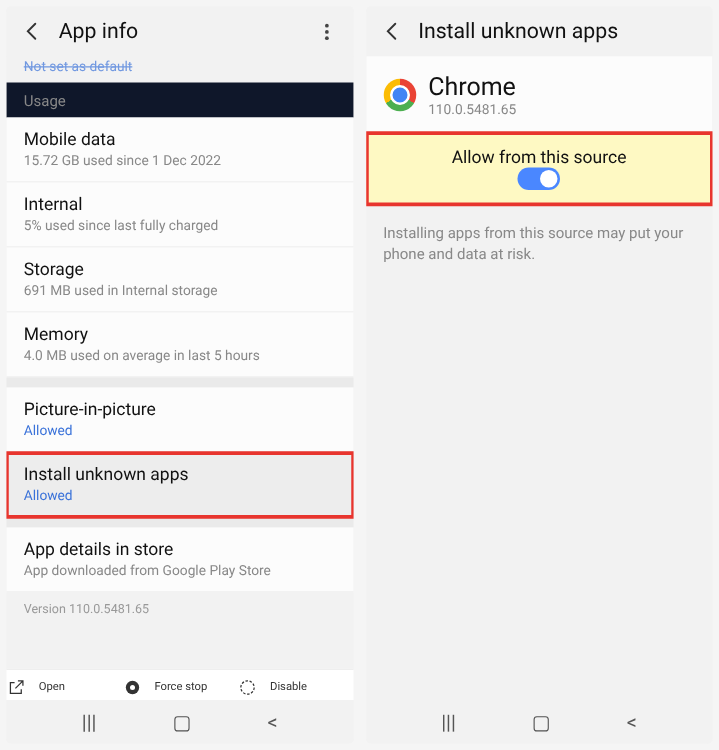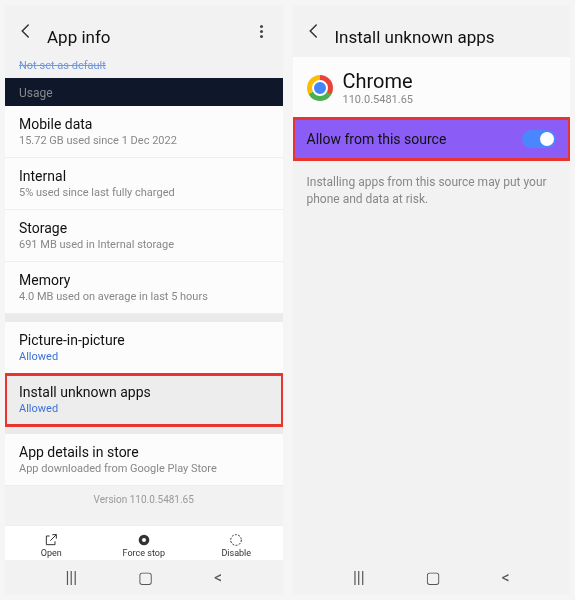--- a/index.html
+++ b/index.html
@@ -32,21 +32,20 @@
       height: 18px;
       margin-right: 12px;
       display: flex;
       align-items: center;
       justify-content: center;
     }
     .header .title {
       font-size: 17px;
       color: #111;
       flex: 1;
-      margin-top: 12px;
     }
     .header .menu-icon {
       width: 18px;
       display: flex;
       flex-direction: column;
       align-items: center;
       gap: 2px;
     }
     .menu-icon span {
       width: 3px; height: 3px; background: #444; border-radius: 50%;
@@ -86,37 +85,35 @@
     .gap { height: 8px; background: #eaeaea; }
     .highlight-red {
       outline: 3px solid #e8352e;
       outline-offset: -2px;
       background: #ededed;
     }
     .version {
       font-size: 10px;
       color: #999;
       padding: 8px 14px;
-      text-align: center;
     }
     .bottom-actions {
       display: flex;
       background: #fff;
       border-top: 1px solid #eee;
       padding: 6px 0 2px;
     }
     .action {
       flex: 1;
       display: flex;
-      flex-direction: column;
+      flex-direction: row;
       align-items: center;
       font-size: 9px;
       color: #333;
-      gap: 0;
-      justify-content: space-between;
+      gap: 10px;
     }
     .action svg { width: 16px; height: 16px; }
     .navbar {
       display: flex;
       justify-content: space-around;
       align-items: center;
       padding: 8px 30px;
       background: #f2f2f2;
     }
     .navbar > div { color: #555; }
@@ -138,24 +135,25 @@
       content: '';
       width: 12px; height: 12px; border-radius: 50%;
       background: #4285f4; border: 2px solid #fff;
     }
     .chrome-text .name { font-size: 20px; color: #111; }
     .chrome-text .ver { font-size: 11px; color: #888; }
     .toggle-row {
       display: flex;
       align-items: center;
       justify-content: space-between;
-      background: #8b5cf6;
+      background: #fef9c3;
       padding: 12px 14px;
       outline: 3px solid #e8352e;
       outline-offset: -2px;
+      flex-direction: column;
     }
     .toggle-row .tlabel { font-size: 14px; color: #111; }
     .toggle {
       width: 34px; height: 18px; border-radius: 10px;
       background: #4a87ff; position: relative;
     }
     .toggle::after {
       content: ''; position: absolute; right: 2px; top: 2px;
       width: 14px; height: 14px; border-radius: 50%; background: #fff;
     }

